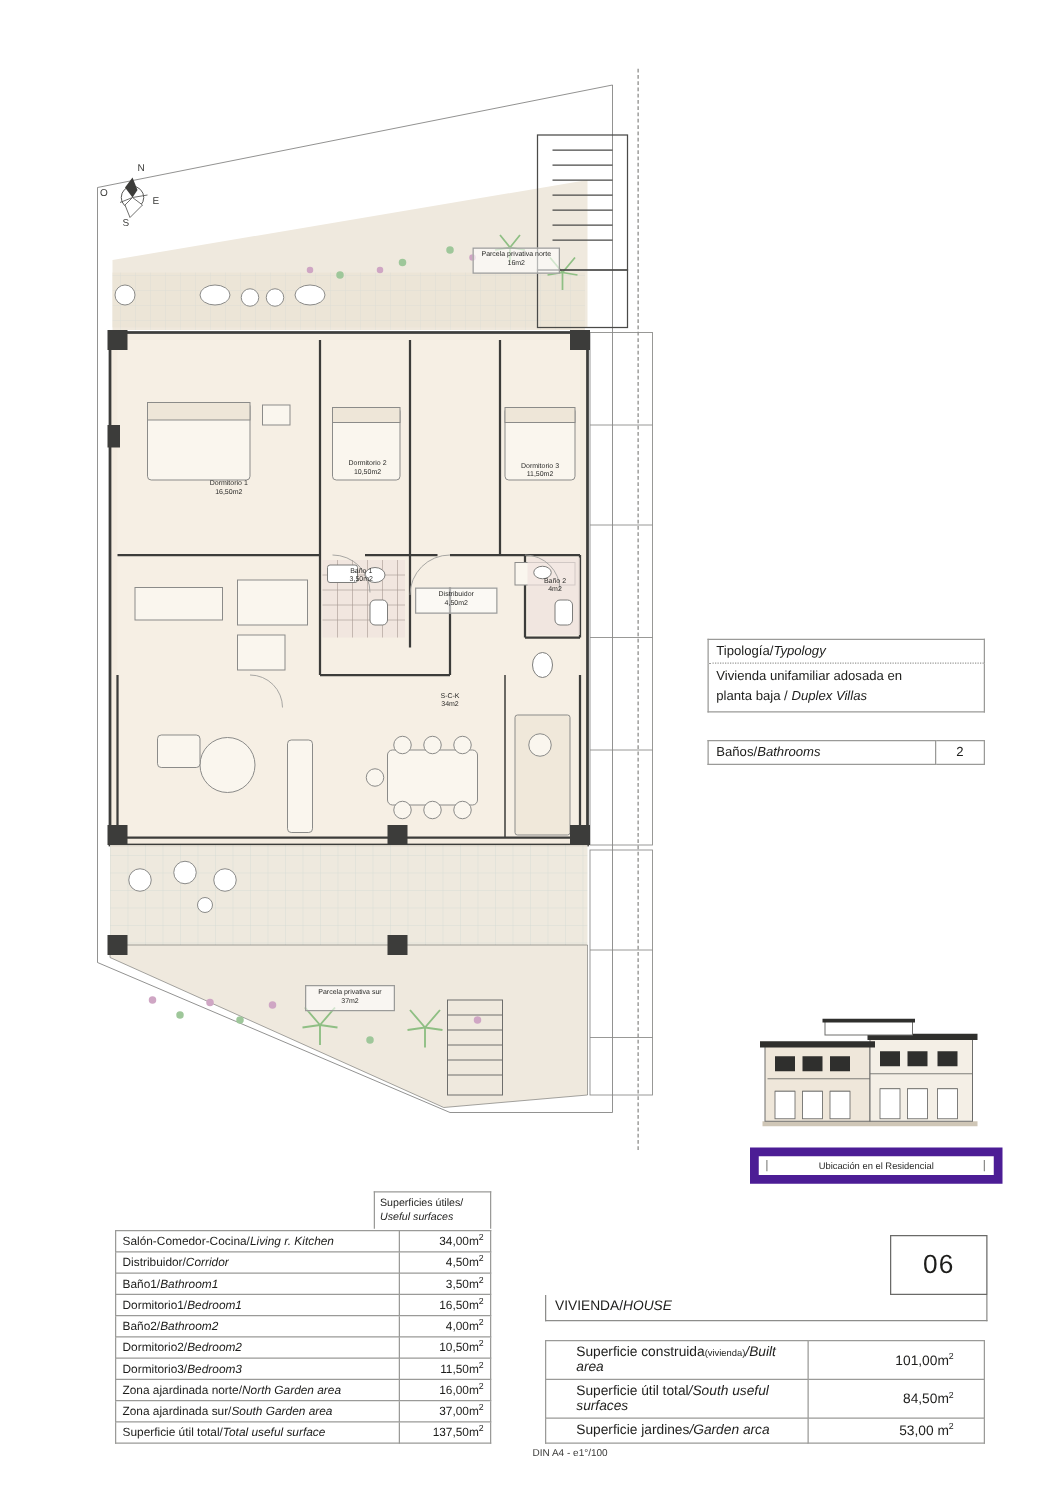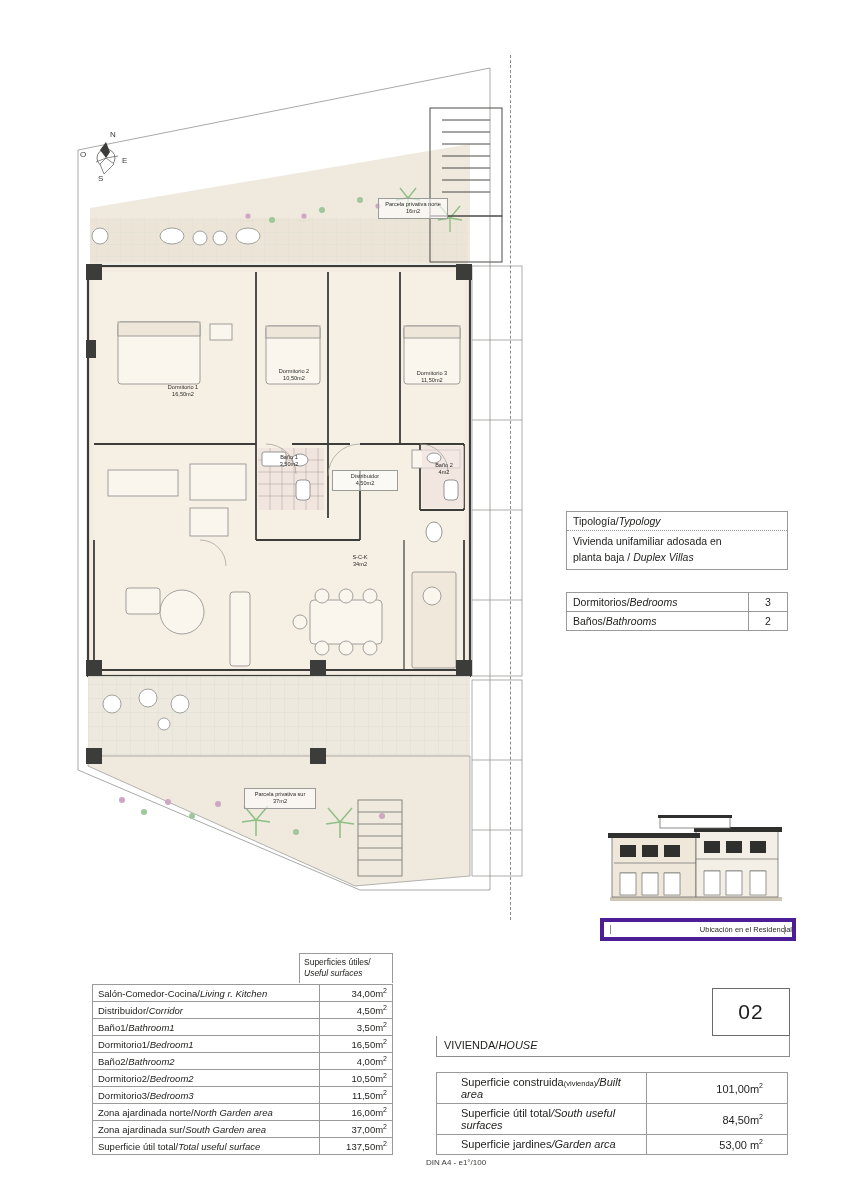--- a/index.html
+++ b/index.html
@@ -31,22 +31,22 @@
   .it{font-style:italic;}
 
   #typology{position:absolute;left:566px;top:511px;width:222px;}
   #typology table{width:100%;}
   #roomcount{position:absolute;left:566px;top:592px;width:222px;}
   #roomcount table{width:100%;}
   .num-cell{width:26px;text-align:center;}
 
   
   #elevation{left:600px;top:795px;width:190px;height:110px;}
-  #locbar{position:absolute;left:600px;top:918px;width:188px;height:15px;border:4px solid #4c1d95;
-          font-size:7.5px;display:flex;align-items:center;justify-content:flex-end;color:#2a2a28;}
+  #locbar{position:absolute;left:600px;top:918px;width:188px;height:15px;border:7px solid #4c1d95;
+          font-size:7.5px;display:flex;align-items:center;justify-content:center;color:#2a2a28;}
   .locbar-tick{position:absolute;top:3px;width:1px;height:9px;background:#8d8d8b;}
 
   
   #unitbox{position:absolute;left:712px;top:988px;width:76px;height:46px;border:1px solid #6a6a68;
            display:flex;align-items:center;justify-content:center;font-size:21px;letter-spacing:1px;color:#1d1d1b;}
   #viviendabar{position:absolute;left:436px;top:1036px;width:352px;height:20px;border:1px solid #8d8d8b;border-top:none;}
   #viviendabar .txt{position:absolute;left:7px;top:3px;font-size:11px;}
 
   
   #surfR{position:absolute;left:436px;top:1072px;width:352px;}
@@ -329,24 +329,20 @@
           <span>planta baja / </span><span class="it">Duplex Villas</span>
         </td>
       </tr>
     </tbody>
       </table>
   </div>
 
   <div id="roomcount">
     <table class="tbl">
       <tbody>
-          <tr>
-        <td><span>Dormitorios/</span><span class="it">Bedrooms</span></td>
-        <td class="num-cell">3</td>
-      </tr>
       <tr>
         <td><span>Baños/</span><span class="it">Bathrooms</span></td>
         <td class="num-cell">2</td>
       </tr>
     </tbody>
       </table>
   </div>
 
   <div class="abs" id="elevation">
     <svg width="190" height="110" viewBox="0 0 190 110">
@@ -385,21 +381,21 @@
     </svg>
   </div>
 
   <div id="locbar">
     <span class="locbar-tick" style="left:6px;"></span>
     <span class="locbar-tick" style="left:180px;"></span>
     <span>Ubicación en el Residencial</span>
   </div>
 
   <div id="unitbox">
-    <span>02</span>
+    <span>06</span>
   </div>
 
   <div id="viviendabar">
     <div class="txt">
       <span>VIVIENDA/</span><span class="it">HOUSE</span>
     </div>
   </div>
 
   <div id="surfR">
     <table>

